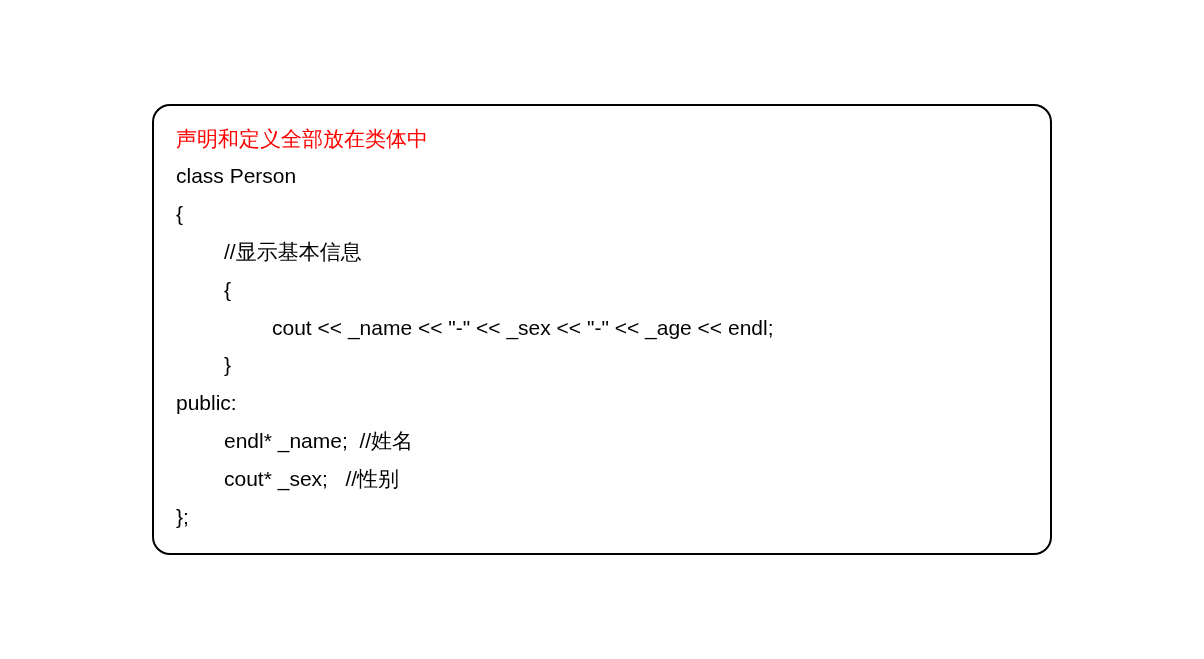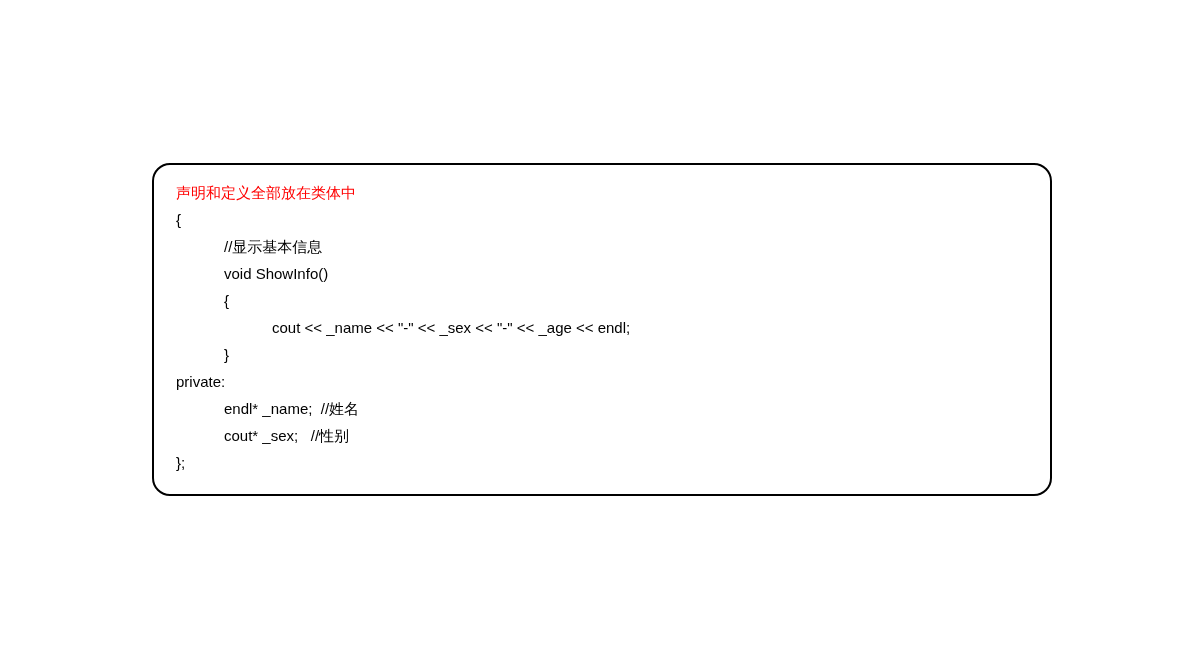--- a/index.html
+++ b/index.html
@@ -17,44 +17,44 @@
       font-family: "Microsoft YaHei", "Segoe UI", Arial, sans-serif;
     }
     .code-box {
       width: 900px;
       border: 2px solid #000000;
       border-radius: 18px;
       padding: 14px 22px 18px 22px;
       background: #ffffff;
     }
     .line {
-      font-size: 15px;
+      font-size: 21px;
       line-height: 1.8;
       color: #000000;
       white-space: pre;
       font-family: "Microsoft YaHei", "Segoe UI", Arial, sans-serif;
     }
     .comment-red {
       color: #ff0000;
     }
     .indent-1 {
       padding-left: 48px;
     }
     .indent-2 {
       padding-left: 96px;
     }
   </style>
 </head>
 <body>
 
 <div class="code-box">
   <div class="line comment-red">声明和定义全部放在类体中</div>
+  <div class="line">class Person</div>
   <div class="line">{</div>
   <div class="line indent-1">//显示基本信息</div>
-  <div class="line indent-1">void ShowInfo()</div>
   <div class="line indent-1">{</div>
   <div class="line indent-2">cout &lt;&lt; _name &lt;&lt; "-" &lt;&lt; _sex &lt;&lt; "-" &lt;&lt; _age &lt;&lt; endl;</div>
   <div class="line indent-1">}</div>
-  <div class="line">private:</div>
+  <div class="line">public:</div>
   <div class="line indent-1">endl* _name;  //姓名</div>
   <div class="line indent-1">cout* _sex;   //性别</div>
   <div class="line">};</div>
 </div>
 
 </body></html>

